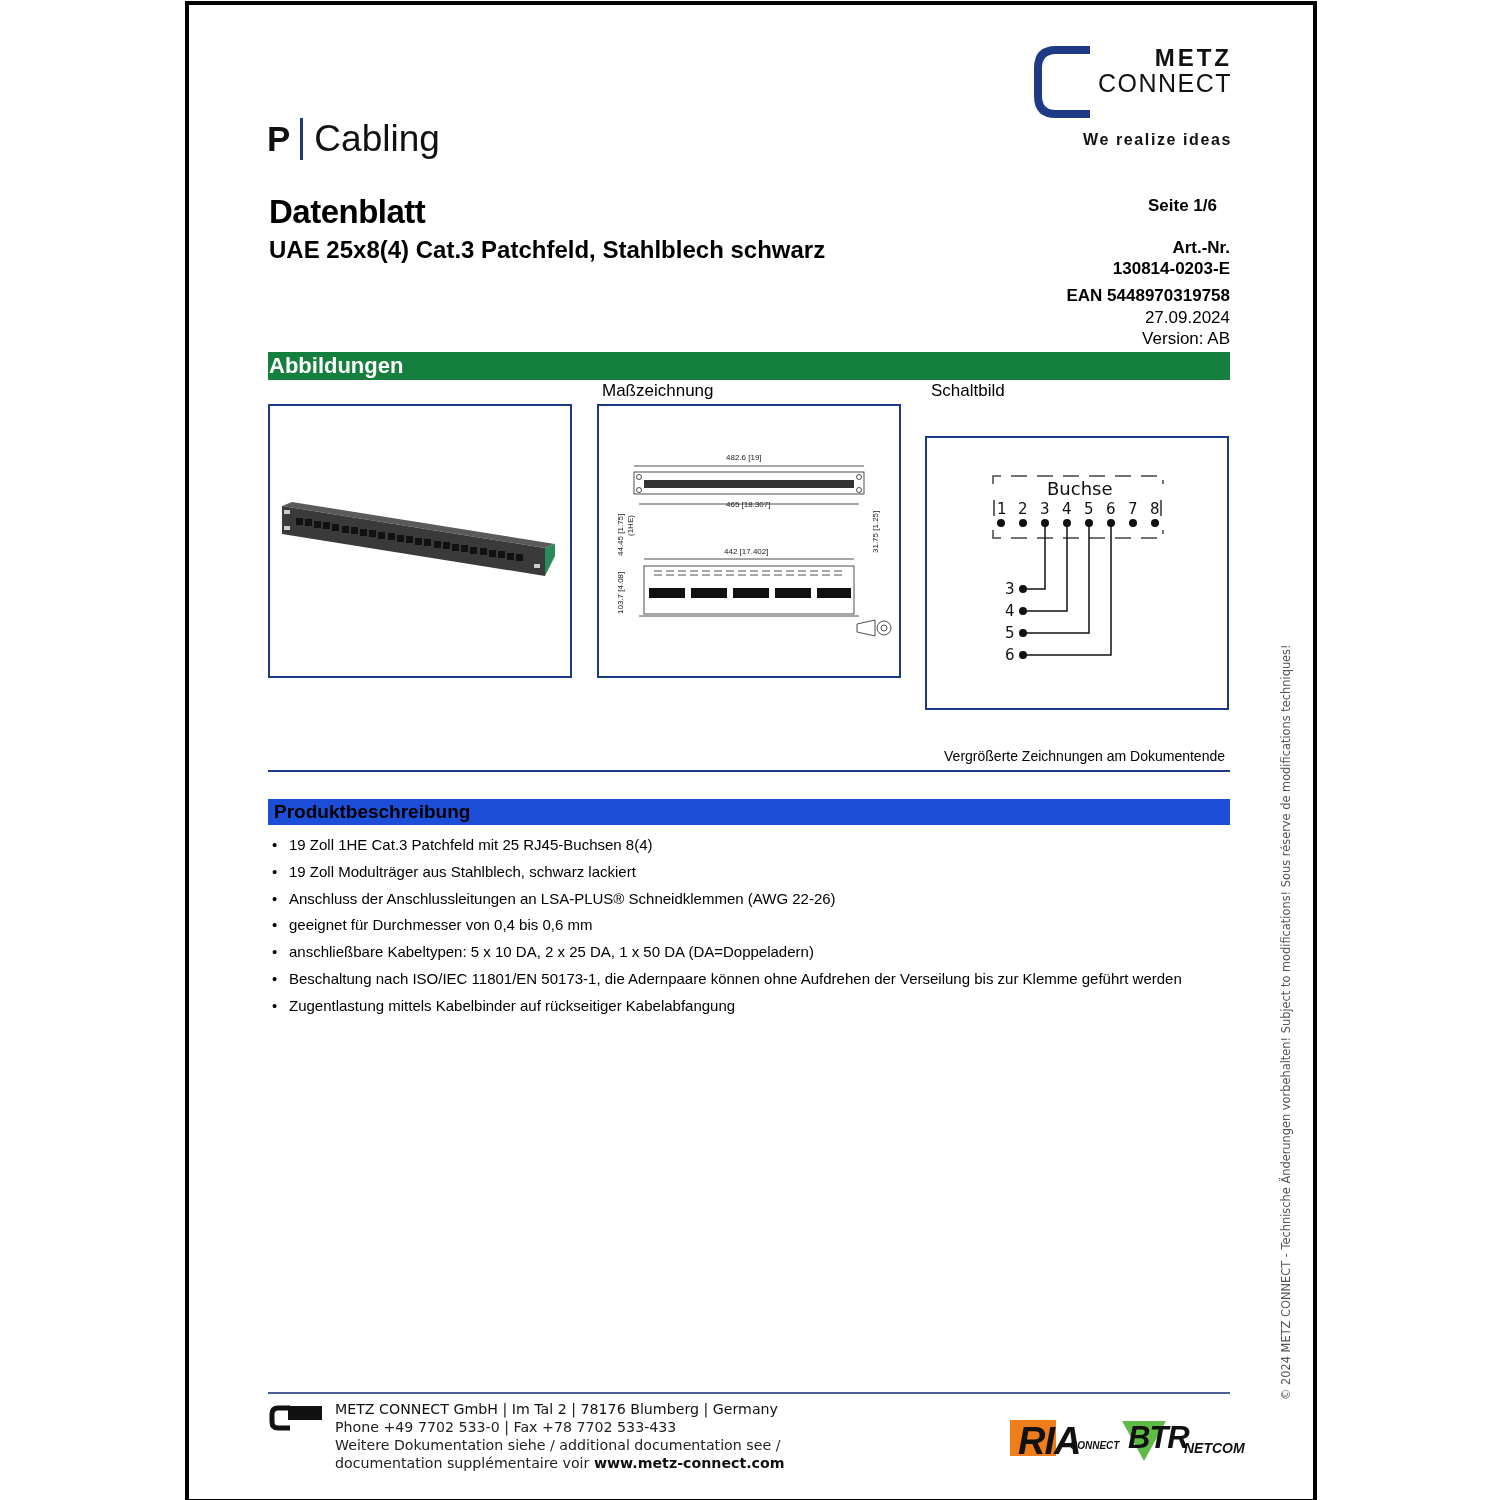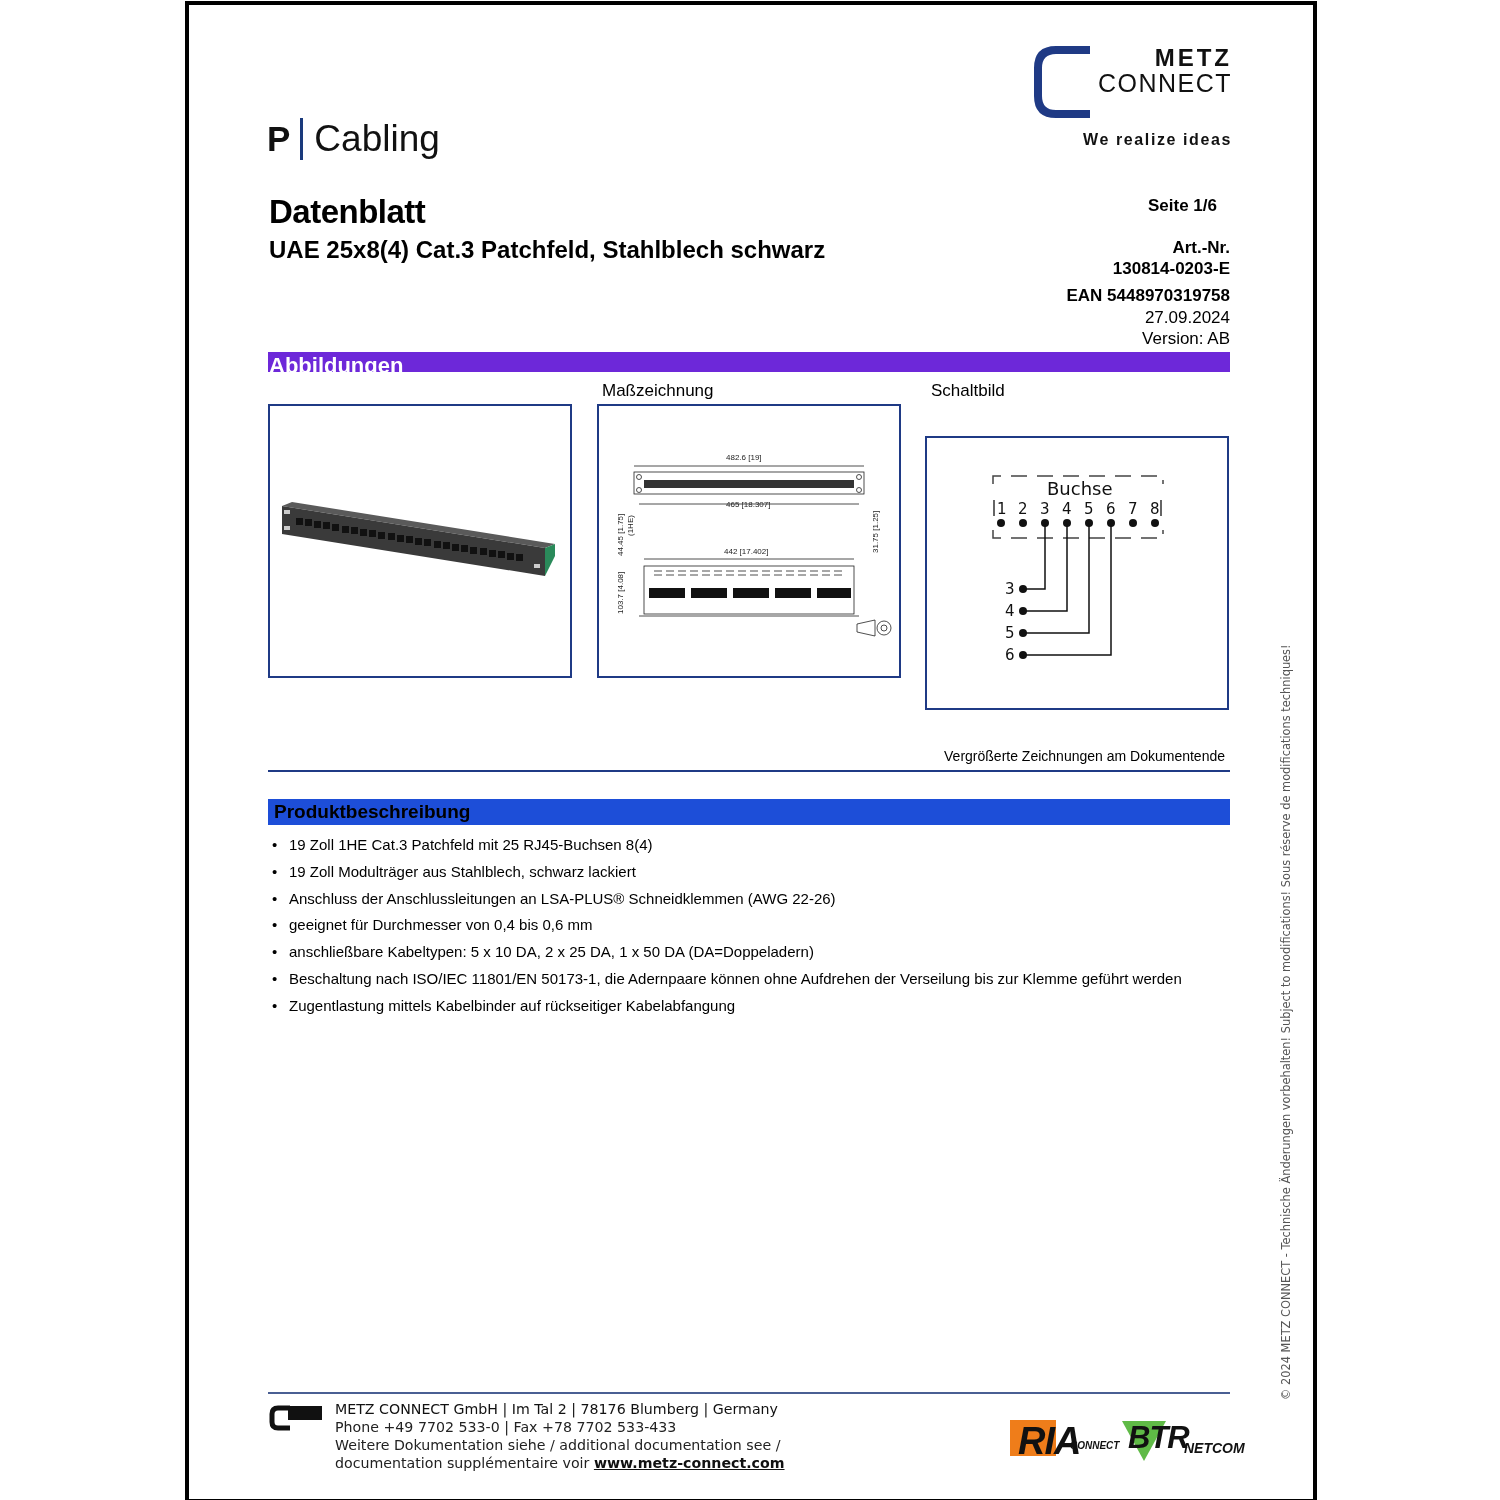--- a/index.html
+++ b/index.html
@@ -16,37 +16,37 @@
   .pcab { position:absolute; left:267px; top:118px; font-size:37px; color:#111; display:flex; align-items:center; }
   .pcab .p { font-weight:bold; font-size:35px; }
   .pcab .bar { display:inline-block; width:3px; height:42px; background:#1a3a7c; margin:0 11px 0 10px; }
 
   .title { position:absolute; left:269px; top:193px; font-size:33px; font-weight:bold; letter-spacing:-0.5px; }
   .subtitle { position:absolute; left:269px; top:236px; font-size:24px; font-weight:bold; }
 
   .meta { position:absolute; right:270px; text-align:center; font-size:17px; }
   .meta.bold { font-weight:bold; }
 
-  .sec-bar { position:absolute; left:268px; top:352px; width:962px; height:20px; background:#6d28d9; color:#fff; font-weight:bold; font-size:22px; line-height:28px; padding-left:1px; box-sizing:border-box; }
+  .sec-bar { position:absolute; left:268px; top:352px; width:962px; height:28px; background:#15803d; color:#fff; font-weight:bold; font-size:22px; line-height:28px; padding-left:1px; box-sizing:border-box; }
   .fig-label { position:absolute; top:381px; font-size:17px; }
   .fig-box { position:absolute; top:404px; width:304px; height:274px; border:2px solid #1f3a85; box-sizing:border-box; background:#fff; }
 
   .note { position:absolute; right:275px; top:748px; font-size:14px; }
   .blue-rule { position:absolute; left:268px; top:770px; width:962px; height:2px; background:#1f3a85; }
 
   .grey-bar { position:absolute; left:268px; top:799px; width:962px; height:26px; background:#1d4ed8; font-weight:bold; font-size:19px; line-height:26px; padding-left:6px; box-sizing:border-box; }
 
   .bullets { position:absolute; left:272px; top:834px; margin:0; padding:0; list-style:none; }
   .bullets li { font-size:15px; height:26.8px; line-height:22px; display:flex; }
   .bullets .dot { width:17px; flex:none; }
 
   .foot-rule { position:absolute; left:268px; top:1392px; width:962px; height:2px; background:#4a5f93; }
   .foot-text { position:absolute; left:335px; font-family:"DejaVu Sans", sans-serif; font-size:14.2px; color:#222; white-space:nowrap; }
   .foot-text.first { color:#111; }
-  .foot-url { font-weight:bold; color:#111;text-decoration:underline; }
+  .foot-url { font-weight:bold; color:#111; }
 
   .vert { position:absolute; left:1279px; top:1400px; transform-origin:0 0; transform:rotate(-90deg); font-family:"DejaVu Sans", sans-serif; font-size:11.4px; color:#555; white-space:nowrap; }
 
   .ria { position:absolute; left:1010px; top:1420px; width:46px; height:36px; background:#ef7d1a; }
   .ria-txt { position:absolute; left:1018px; top:1420px; font-size:38px; font-weight:bold; font-style:italic; letter-spacing:-1px; color:#111; }
   .ria-sub { position:absolute; left:1070px; top:1440px; font-size:10px; font-weight:bold; font-style:italic; color:#111; }
   .btr-tri { position:absolute; left:1122px; top:1421px; width:0; height:0; border-left:22px solid transparent; border-right:22px solid transparent; border-top:40px solid #5fba46; }
   .btr-txt { position:absolute; left:1128px; top:1420px; font-size:31px; font-weight:bold; font-style:italic; letter-spacing:-1px; color:#111; }
   .btr-sub { position:absolute; left:1184px; top:1440px; font-size:14px; font-weight:bold; font-style:italic; color:#111; }
 </style>

